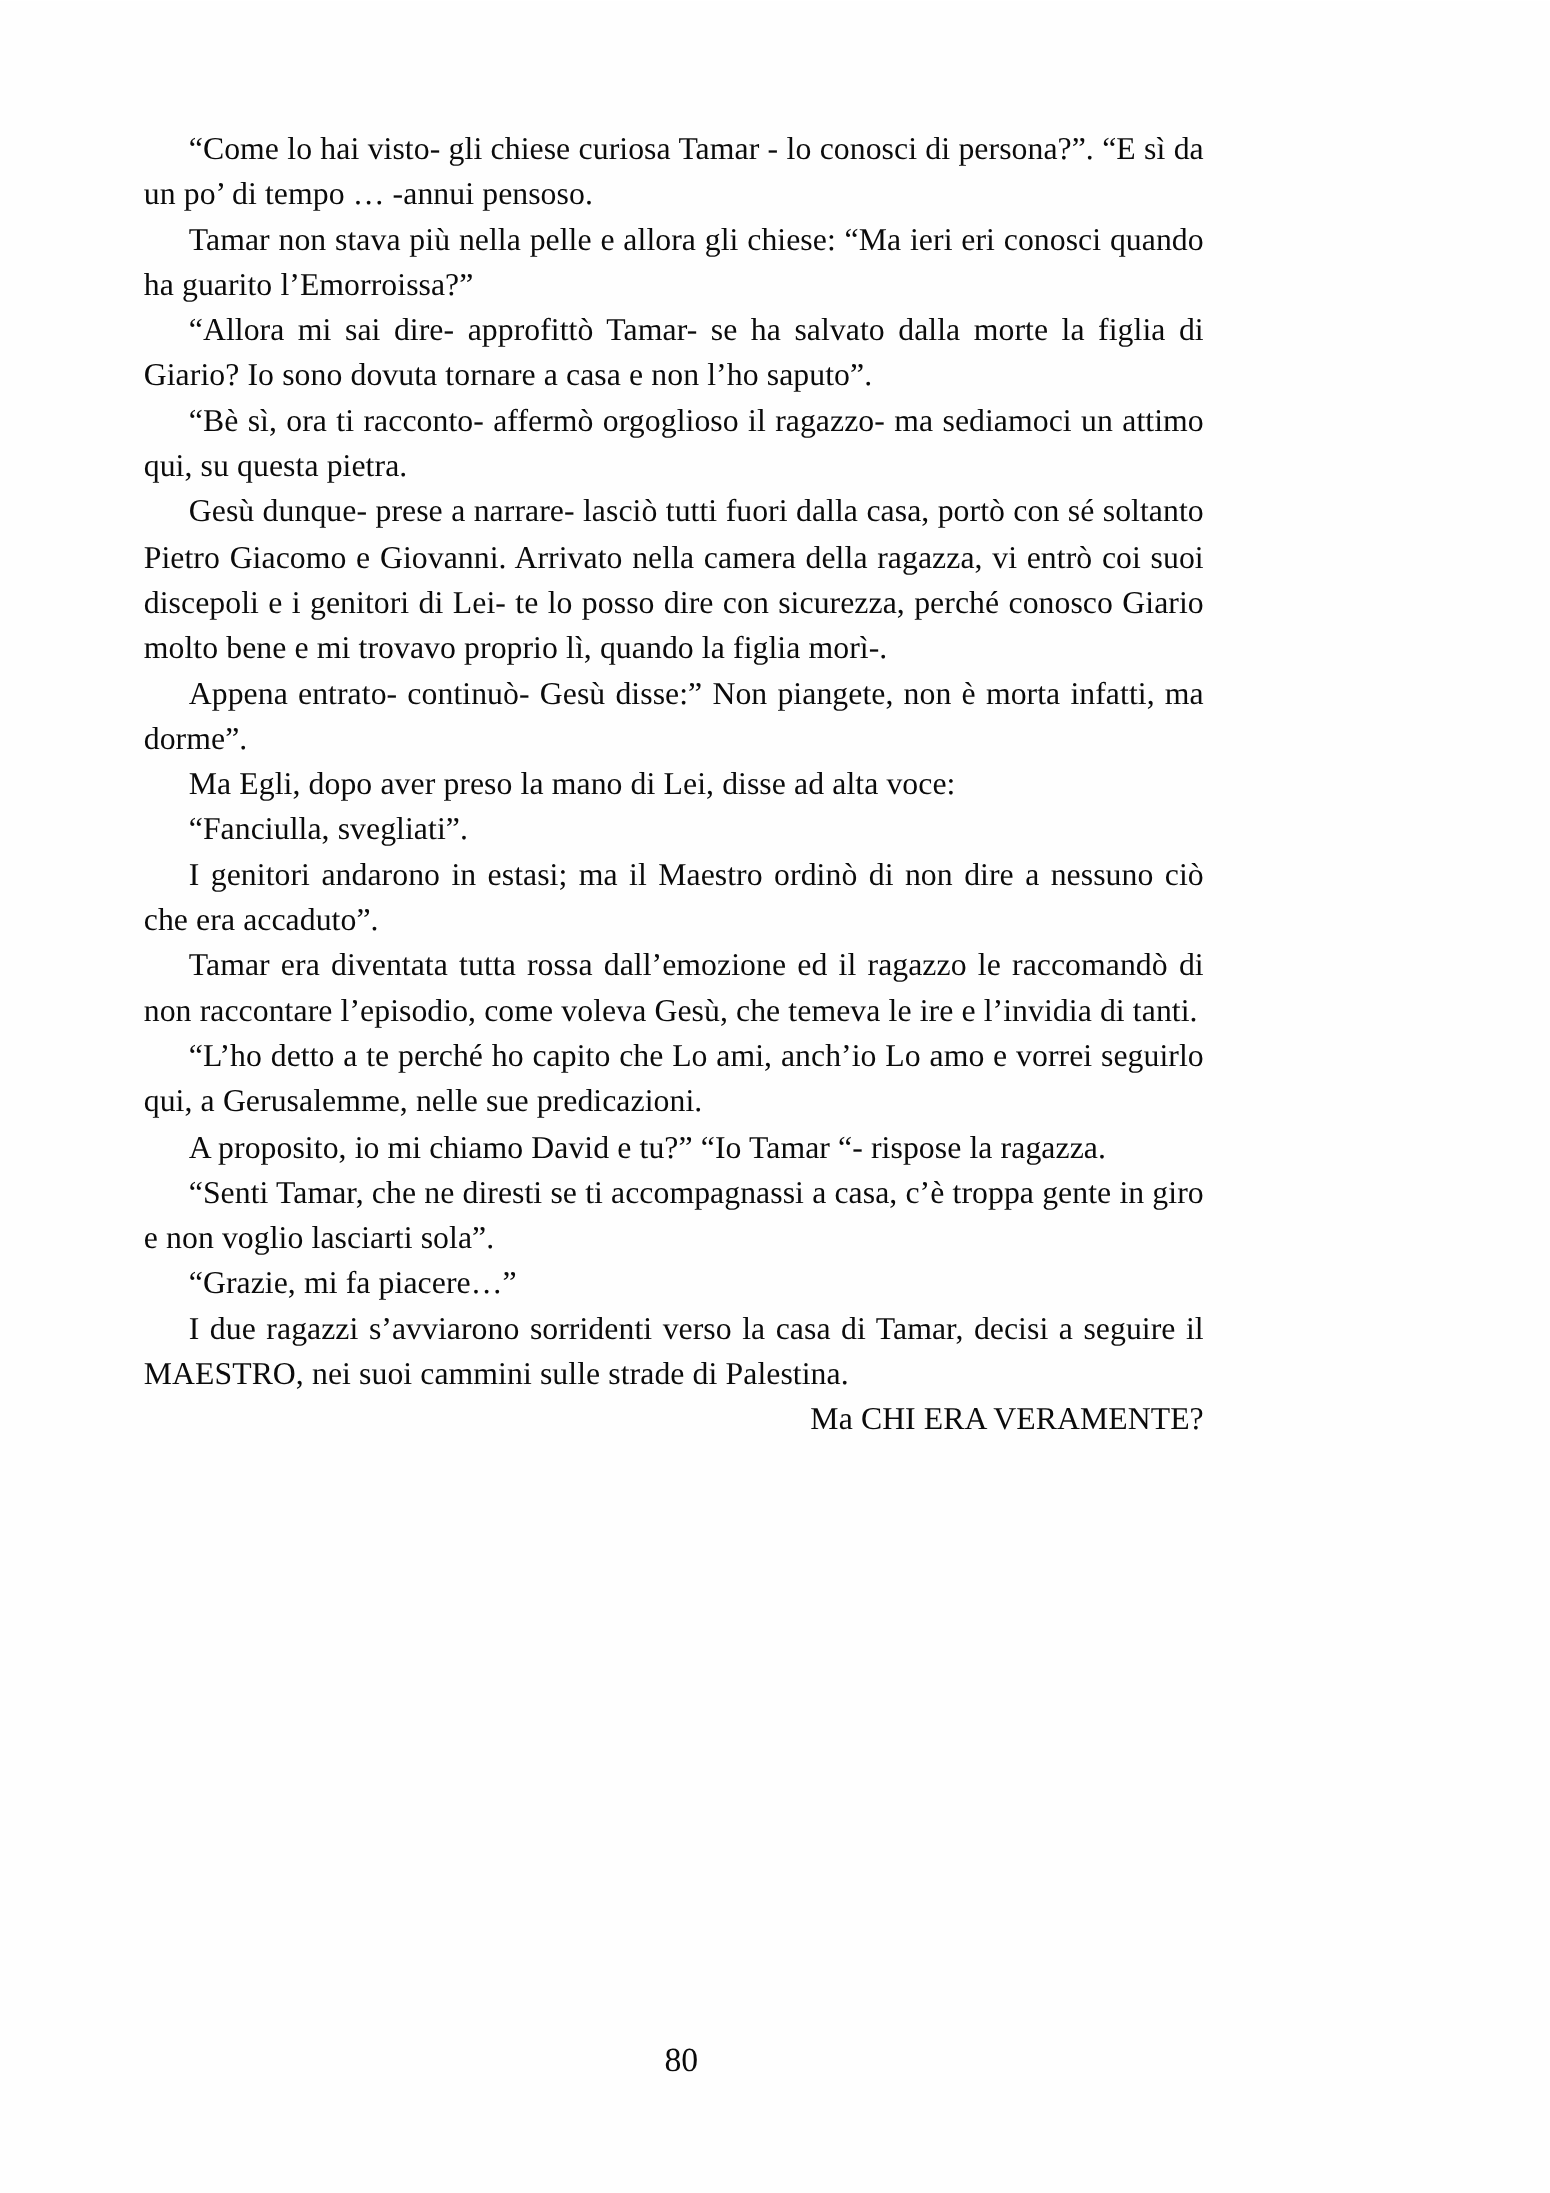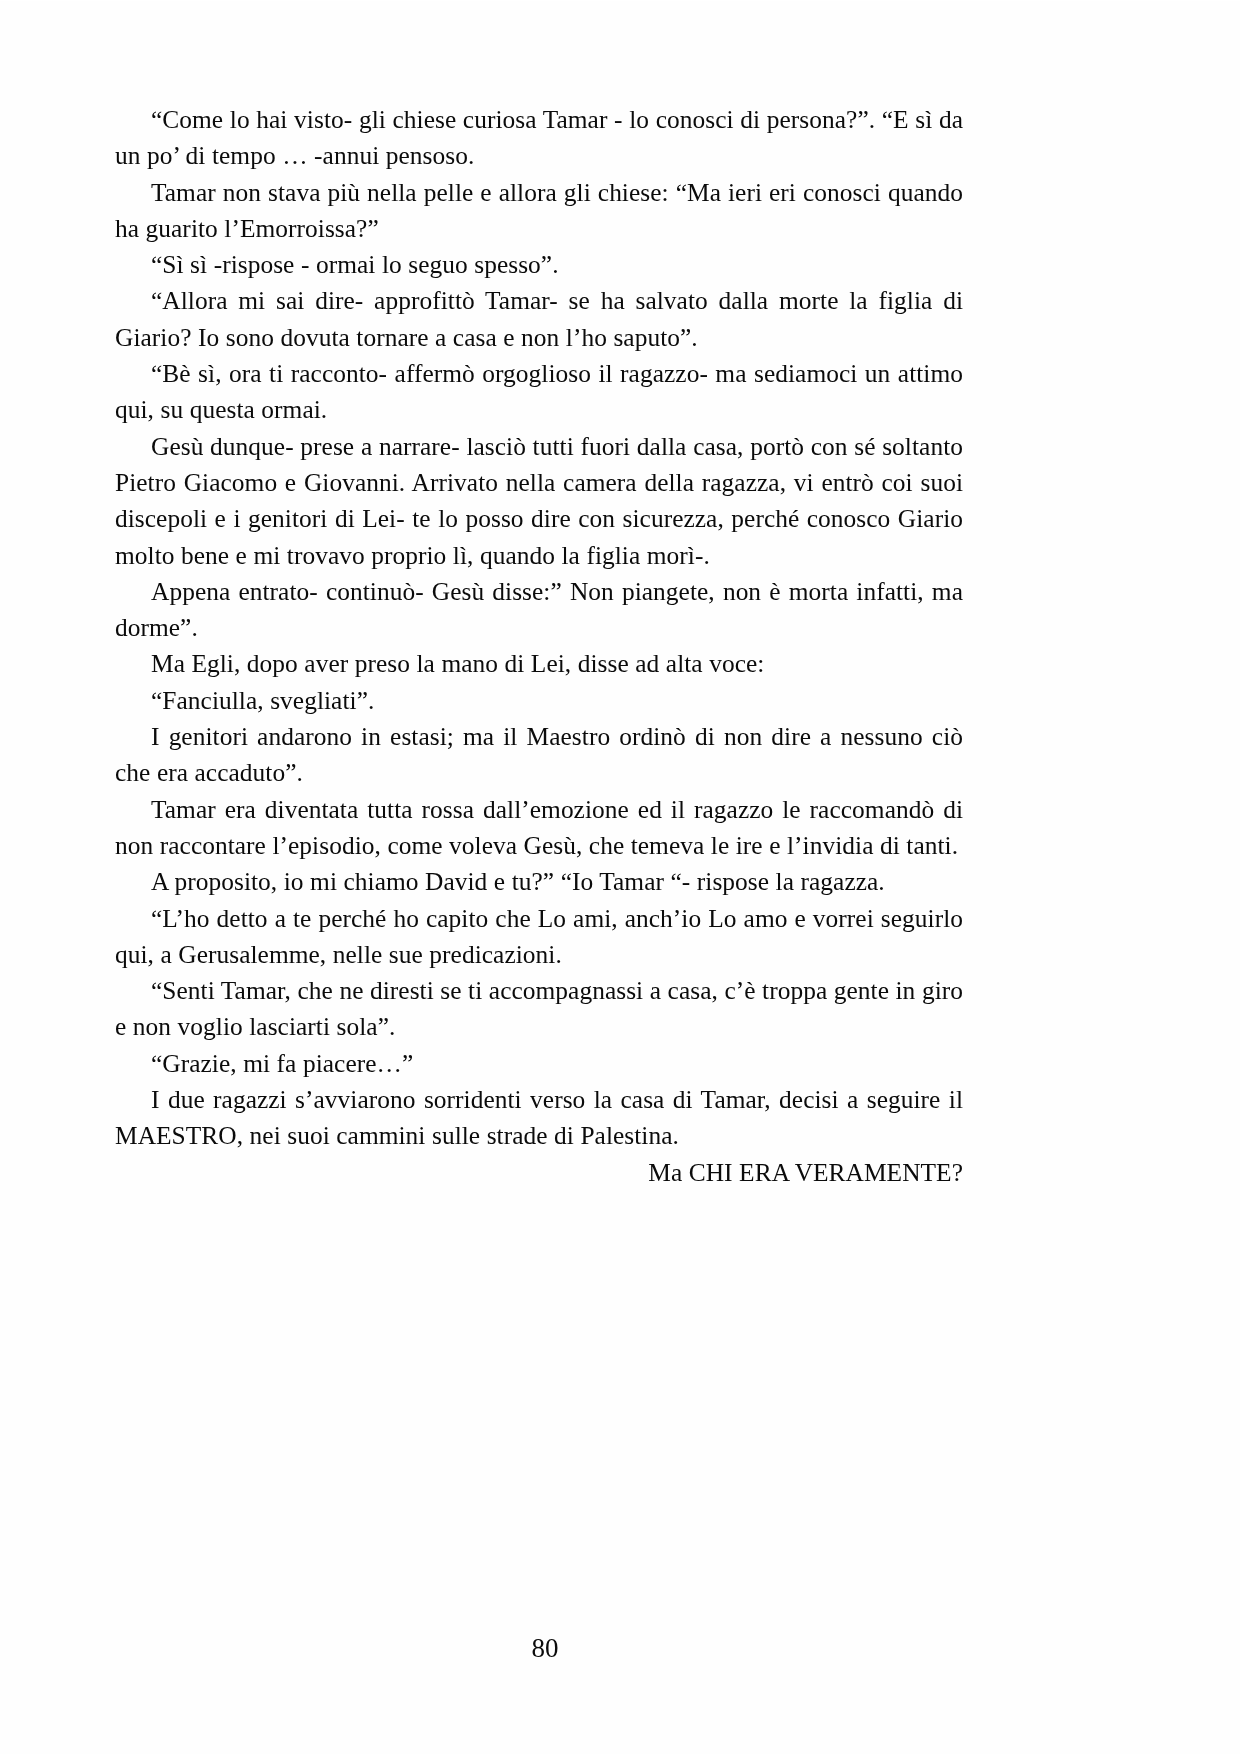--- a/index.html
+++ b/index.html
@@ -56,31 +56,30 @@
   }
 </style>
 </head>
 <body>
 
 <div id="page">
 
   <div id="text-block">
     <p class="para">“Come lo hai visto- gli chiese curiosa Tamar - lo conosci di persona?”.  “E sì da un po’ di tempo … -annui pensoso.</p>
     <p class="para">Tamar non stava più nella pelle e allora gli chiese: “Ma ieri eri conosci quando ha guarito l’Emorroissa?”</p>
-    <p class="para">“Sì sì -rispose - ormai lo seguo spesso”.</p>
     <p class="para">“Allora mi sai dire- approfittò Tamar- se ha salvato dalla morte la figlia di Giario? Io sono dovuta tornare a casa e non l’ho saputo”.</p>
-    <p class="para">“Bè sì, ora ti racconto- affermò orgoglioso il ragazzo- ma sediamoci un attimo qui, su questa ormai.</p>
+    <p class="para">“Bè sì, ora ti racconto- affermò orgoglioso il ragazzo- ma sediamoci un attimo qui, su questa pietra.</p>
     <p class="para">Gesù dunque- prese a narrare- lasciò tutti fuori dalla casa, portò con sé soltanto Pietro Giacomo e Giovanni. Arrivato nella camera della ragazza, vi entrò coi suoi discepoli e i genitori di Lei- te lo posso dire con sicurezza, perché conosco Giario molto bene e mi trovavo proprio lì, quando la figlia morì-.</p>
     <p class="para">Appena entrato- continuò- Gesù disse:” Non piangete, non è morta infatti, ma dorme”.</p>
     <p class="para">Ma Egli, dopo aver preso la mano di Lei, disse ad alta voce:</p>
     <p class="para">“Fanciulla, svegliati”.</p>
     <p class="para">I genitori   andarono in estasi; ma il Maestro ordinò di non dire a nessuno ciò che era accaduto”.</p>
     <p class="para">Tamar era diventata tutta rossa dall’emozione ed il ragazzo le raccomandò di non raccontare l’episodio, come voleva Gesù, che temeva le ire e l’invidia di tanti.</p>
+    <p class="para"> “L’ho detto a te perché ho capito che Lo ami, anch’io Lo amo e vorrei seguirlo qui, a Gerusalemme, nelle sue predicazioni.</p>
     <p class="para">A proposito, io mi chiamo David e tu?” “Io Tamar “- rispose la ragazza.</p>
-    <p class="para"> “L’ho detto a te perché ho capito che Lo ami, anch’io Lo amo e vorrei seguirlo qui, a Gerusalemme, nelle sue predicazioni.</p>
     <p class="para">“Senti Tamar, che ne diresti se ti accompagnassi a casa, c’è troppa gente in giro e non voglio lasciarti sola”.</p>
     <p class="para">“Grazie, mi fa piacere…”</p>
     <p class="para">I due ragazzi s’avviarono sorridenti verso la casa di Tamar, decisi a seguire il MAESTRO, nei suoi cammini sulle strade di Palestina.</p>
     <p class="para">Ma CHI ERA VERAMENTE?</p>
   </div>
 
   <div id="page-number">80</div>
 
 </div>
 

